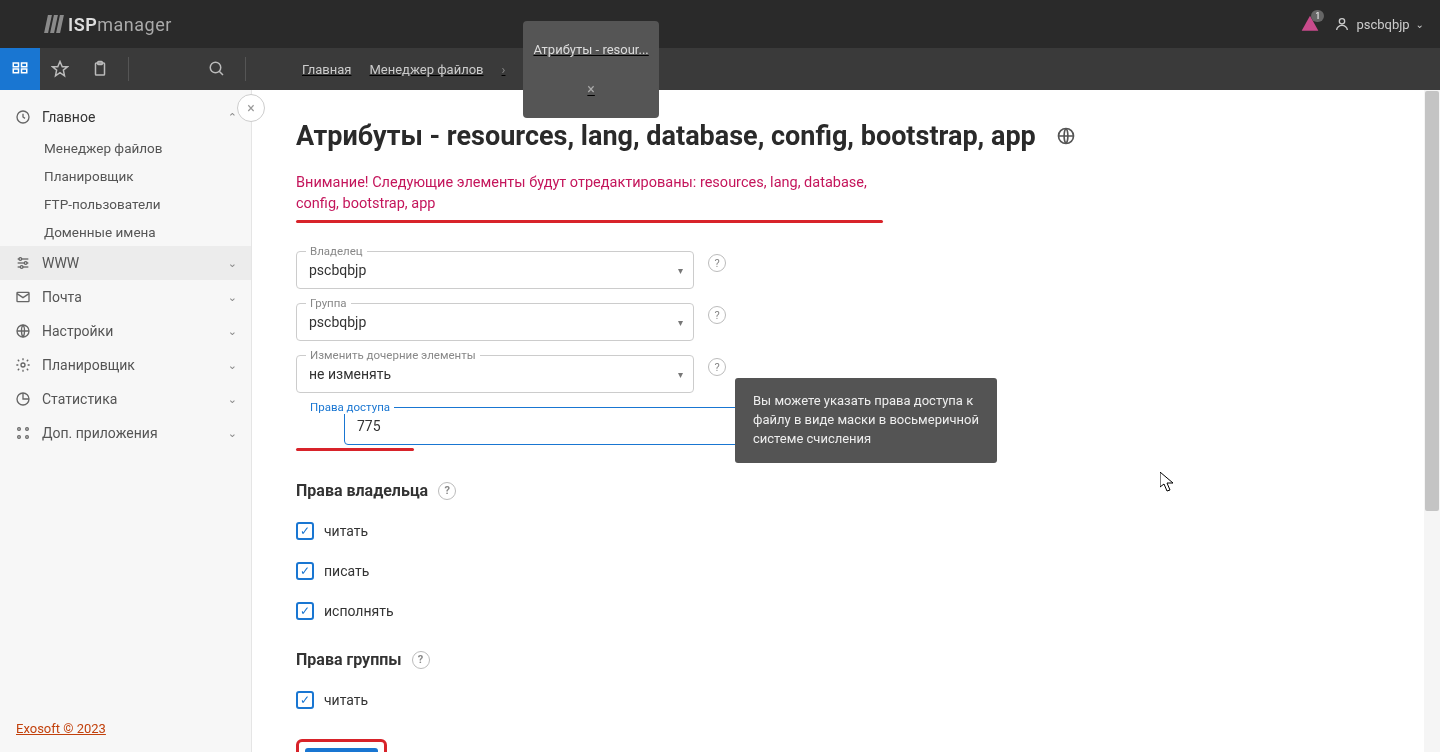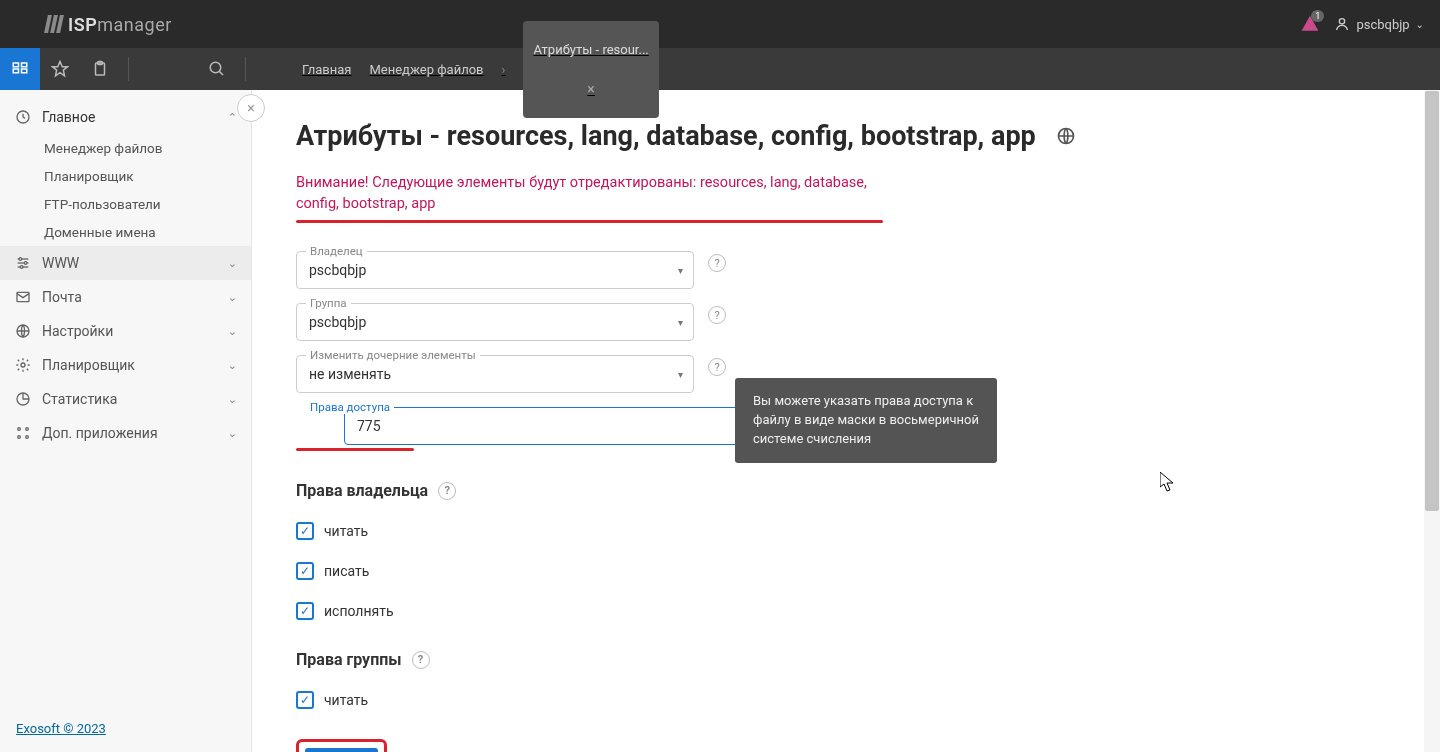--- a/index.html
+++ b/index.html
@@ -30,21 +30,21 @@
 .body { display: flex; height: calc(752px - 90px); }
 .sidebar { width: 252px; background: #f7f7f7; padding-top: 10px; position: relative; border-right: 1px solid #e5e5e5; display: flex; flex-direction: column; }
 .nav { flex: 1; overflow: auto; }
 .sb-group { padding: 8px 14px; display: flex; align-items: center; gap: 10px; color: #555; font-size: 14px; cursor: pointer; position: relative; }
 .sb-group.expanded { color: #333; }
 .sb-chev { margin-left: auto; color: #888; font-size: 11px; }
 .sb-item { padding: 6px 14px 6px 44px; color: #555; font-size: 13.5px; cursor: pointer; }
 .sb-www { background: #ececec; }
 .sb-ico { width: 18px; height: 18px; display: inline-flex; align-items: center; justify-content: center; color: #666; }
 .footer { padding: 10px 16px 16px; font-size: 13px; }
-.footer a { color: #0369a1; text-decoration: underline; }
+.footer a { color: #c2410c; text-decoration: underline; }
 .closecircle { position: absolute; top: 4px; right: -14px; width: 28px; height: 28px; border: 1px solid #ccc; border-radius: 50%; background: #fff; display: flex; align-items: center; justify-content: center; color: #999; font-size: 14px; cursor: pointer; z-index: 5; }
 
 .main { flex: 1; padding: 30px 44px 0 44px; position: relative; overflow: auto; }
 .page-title { font-size: 27px; font-weight: 700; color: #2a2a2a; display: flex; align-items: center; gap: 20px; }
 .globe { color: #555; }
 .warn { color: #c4155b; font-size: 14.5px; margin-top: 20px; max-width: 580px; line-height: 1.45; }
 .redline { height: 3px; background: #d8232a; width: 587px; margin-top: 6px; border-radius: 2px; }
 
 .form { margin-top: 14px; }
 .field { position: relative; width: 400px; margin-top: 14px; }

